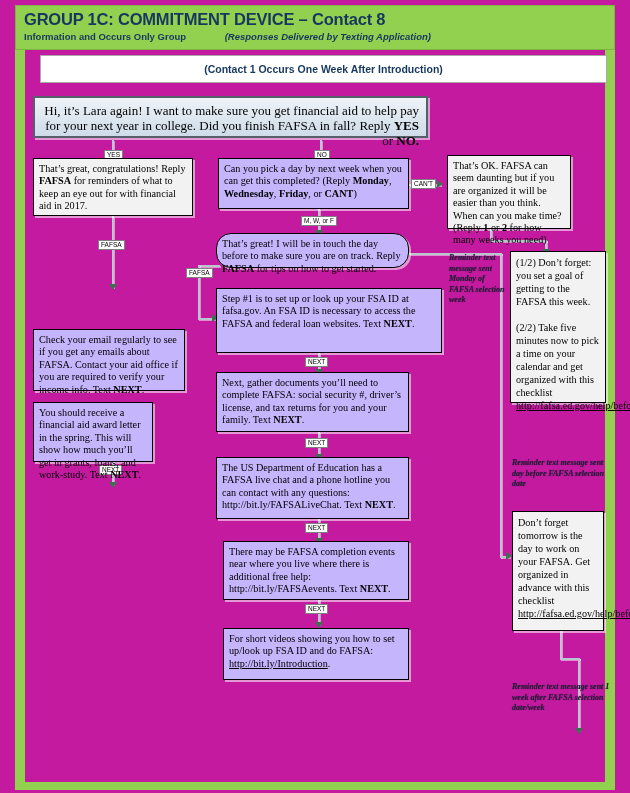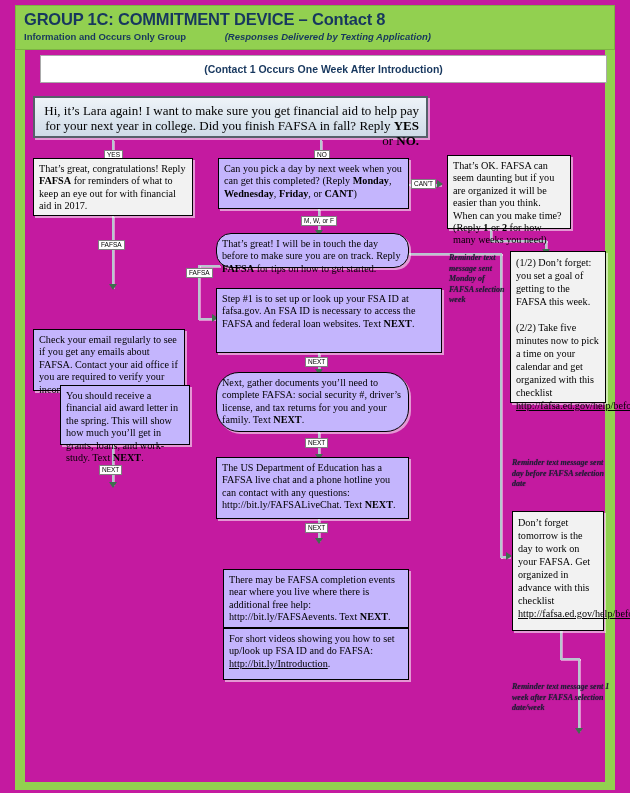--- a/index.html
+++ b/index.html
@@ -191,34 +191,34 @@
 
   <div class="box plain" style="left:33px;top:288px;width:152px;height:62px;margin-top:41px;">
     Check your email regularly to see if you get any emails about FAFSA. Contact your aid office if you are required to verify your income info. Text <b>NEXT</b>.
   </div>
 
   <div class="box" style="left:510px;top:251px;width:96px;height:152px;padding:4px 5px;line-height:13px;">
     <span>(1/2) Don’t forget: you set a goal of getting to the FAFSA this week.</span><br><br>
     <span>(2/2) Take five minutes now to pick a time on your calendar and get organized with this checklist <u>http://fafsa.ed.gov/help/before003.htm</u></span>
   </div>
 
-  <div class="box plain" style="left:33px;top:385px;width:130px;height:60px;margin-left:27px;">
+  <div class="box plain" style="left:33px;top:402px;width:120px;height:60px;">
     You should receive a financial aid award letter in the spring. This will show how much you’ll get in grants, loans, and work-study. Text <b>NEXT</b>.
   </div>
 
-  <div class="box plain" style="left:216px;top:372px;width:193px;height:60px;border-radius:23px;">
+  <div class="box plain" style="left:216px;top:372px;width:193px;height:60px;">
     Next, gather documents you’ll need to complete FAFSA: social security #, driver’s license, and tax returns for you and your family. Text <b>NEXT</b>.
   </div>
 
   <div class="box plain" style="left:216px;top:457px;width:193px;height:62px;">
     The US Department of Education has a FAFSA live chat and a phone hotline you can contact with any questions: http://bit.ly/FAFSALiveChat. Text <b>NEXT</b>.
   </div>
 
 
-  <div class="box plain" style="left:223px;top:541px;width:186px;height:59px;margin-top:28px;">
+  <div class="box plain" style="left:223px;top:541px;width:186px;height:59px;">
     There may be FAFSA completion events near where you live where there is additional free help: http://bit.ly/FAFSAevents. Text <b>NEXT</b>.
   </div>
 
   <div class="box" style="left:512px;top:511px;width:92px;height:120px;padding:4px 5px;line-height:13px;">
     Don’t forget tomorrow is the day to work on your FAFSA. Get organized in advance with this checklist <u>http://fafsa.ed.gov/help/before003.htm</u>
   </div>
 
   <div class="box plain" style="left:223px;top:628px;width:186px;height:52px;">
     For short videos showing you how to set up/look up FSA ID and do FAFSA: <u>http://bit.ly/Introduction</u>.
   </div>

